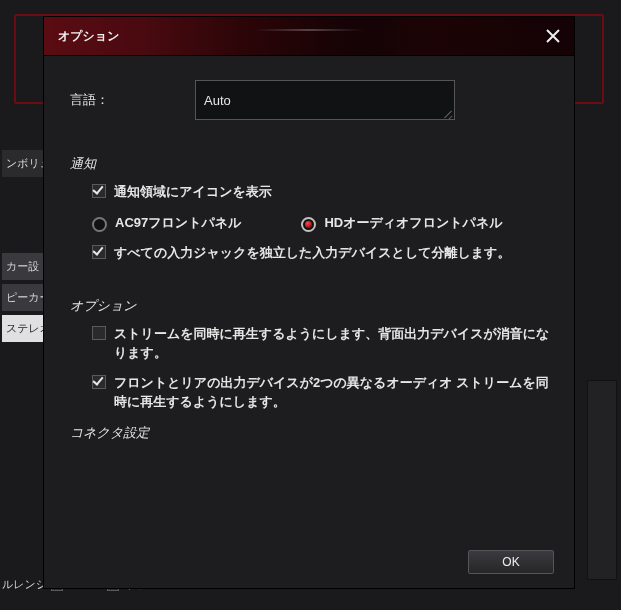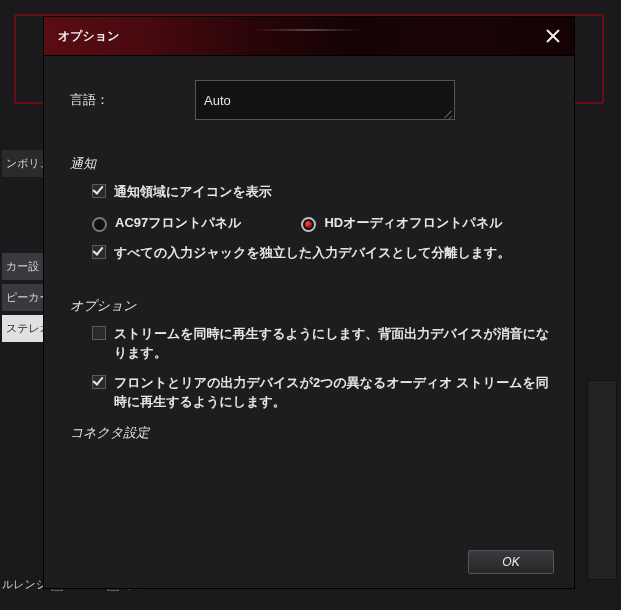--- a/index.html
+++ b/index.html
@@ -188,21 +188,20 @@
   }
   .ok-btn {
     width: 86px; height: 24px;
     border: 1px solid #555;
     background: linear-gradient(#3b3b3f, #262628);
     color: #eee;
     font-size: 12px;
     display: flex; align-items: center; justify-content: center;
     cursor: pointer;
     border-radius: 2px;
-    font-style: italic;
   }
 </style>
 </head>
 <body>
 
 <div class="bg-shell">
   <div class="bg-red-border"></div>
   <div class="bg-left-col">
     <div class="bg-tab" style="margin-bottom:40px; background:#2b2b2e;">ンボリュ</div>
     <div class="bg-tab" style="margin-top:32px;">カー設</div>

